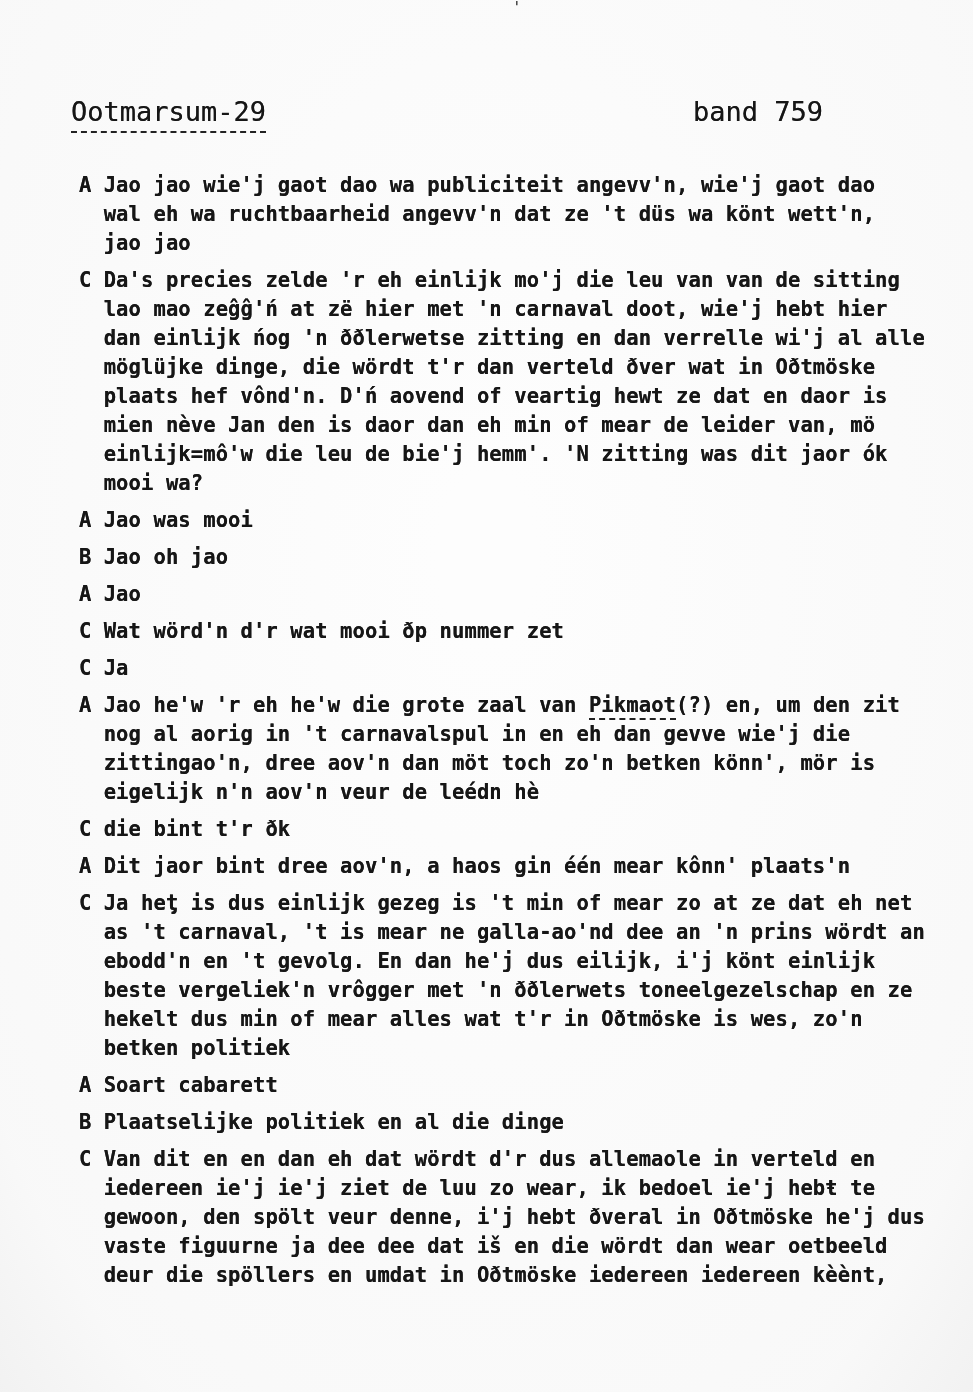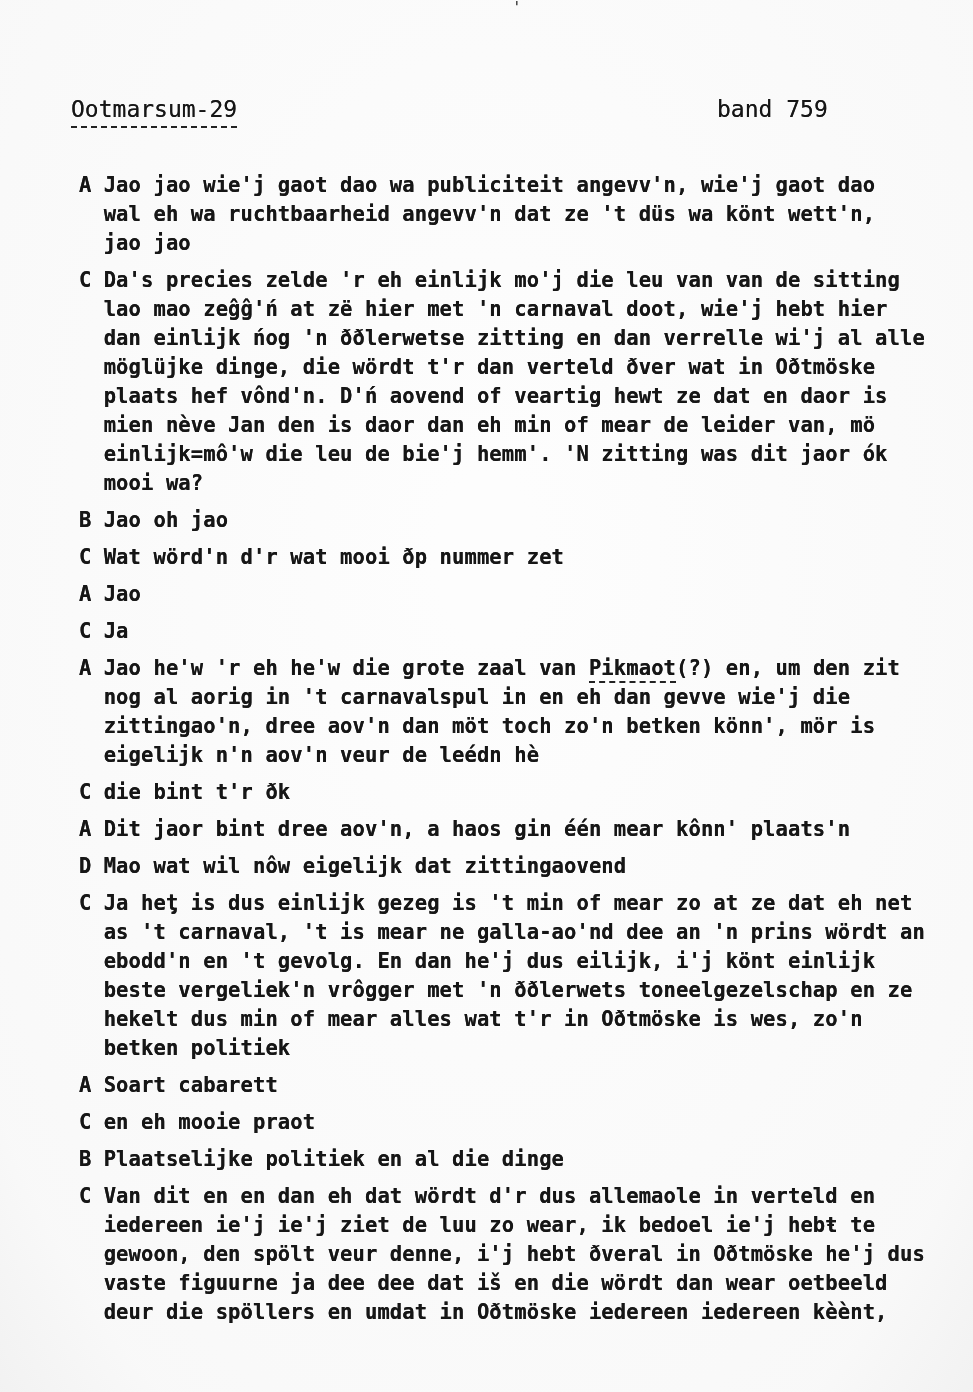--- a/index.html
+++ b/index.html
@@ -28,31 +28,31 @@
     top: -2px;
     font-size: 16px;
     color: #333;
   }
   .header-row {
     position: absolute;
     left: 71px;
     right: 70px;
     top: 96px;
     height: 34px;
-    font-size: 23px;
+    font-size: 27px;
   }
   .doc-title {
     display: inline-block;
     border-bottom: 2.5px dashed #222;
     padding-bottom: 4px;
     text-shadow: 0 0 0.6px rgba(10,10,10,0.75);
   }
   .band-label {
     position: absolute;
-    left: 646px;
+    left: 622px;
     top: 0;
     text-shadow: 0 0 0.6px rgba(10,10,10,0.75);
     text-align: right;
   }
   .transcript {
     position: absolute;
     left: 71px;
     top: 163px;
     width: 865px;
     font-size: 20.5px;
@@ -96,39 +96,38 @@
 wal eh wa ruchtbaarheid angevv'n dat ze 't düs wa könt wett'n,
 jao jao</span></div>
       <div class="turn"><span class="sp">C</span><span class="tx">Da's precies zelde 'r eh einlijk mo'j die leu van van de sitting
 lao mao zeĝĝ'ń at zë hier met 'n carnaval doot, wie'j hebt hier
 dan einlijk ńog 'n ððlerwetse zitting en dan verrelle wi'j al alle
 möglüjke dinge, die wördt t'r dan verteld ðver wat in Oðtmöske
 plaats hef vônd'n. D'ń aovend of veartig hewt ze dat en daor is
 mien nève Jan den is daor dan eh min of mear de leider van, mö
 einlijk=mô'w die leu de bie'j hemm'. 'N zitting was dit jaor ók
 mooi wa?</span></div>
+      <div class="turn"><span class="sp">A</span><span class="tx">Jao was mooi</span></div>
       <div class="turn"><span class="sp">B</span><span class="tx">Jao oh jao</span></div>
+      <div class="turn"><span class="sp">A</span><span class="tx">Jao</span></div>
       <div class="turn"><span class="sp">C</span><span class="tx">Wat wörd'n d'r wat mooi ðp nummer zet</span></div>
-      <div class="turn"><span class="sp">A</span><span class="tx">Jao</span></div>
       <div class="turn"><span class="sp">C</span><span class="tx">Ja</span></div>
       <div class="turn"><span class="sp">A</span><span class="tx"><span>Jao he'w 'r eh he'w die grote zaal van </span><span class="u">Pikmaot</span><span>(?) en, um den zit</span>
 nog al aorig in 't carnavalspul in en eh dan gevve wie'j die
 zittingao'n, dree aov'n dan möt toch zo'n betken könn', mör is
 eigelijk n'n aov'n veur de leédn hè</span></div>
       <div class="turn"><span class="sp">C</span><span class="tx">die bint t'r ðk</span></div>
       <div class="turn"><span class="sp">A</span><span class="tx">Dit jaor bint dree aov'n, a haos gin één mear kônn' plaats'n</span></div>
-      <div class="turn"><span class="sp">D</span><span class="tx">Mao wat wil nôw eigelijk dat zittingaovend</span></div>
       <div class="turn"><span class="sp">C</span><span class="tx">Ja heƫ is dus einlijk gezeg is 't min of mear zo at ze dat eh net
 as 't carnaval, 't is mear ne galla-ao'nd dee an 'n prins wördt an
 ebodd'n en 't gevolg. En dan he'j dus eilijk, i'j könt einlijk
 beste vergeliek'n vrôgger met 'n ððlerwets toneelgezelschap en ze
 hekelt dus min of mear alles wat t'r in Oðtmöske is wes, zo'n
 betken politiek</span></div>
       <div class="turn"><span class="sp">A</span><span class="tx">Soart cabarett</span></div>
-      <div class="turn"><span class="sp">C</span><span class="tx">en eh mooie praot</span></div>
       <div class="turn"><span class="sp">B</span><span class="tx">Plaatselijke politiek en al die dinge</span></div>
       <div class="turn"><span class="sp">C</span><span class="tx">Van dit en en dan eh dat wördt d'r dus allemaole in verteld en
 iedereen ie'j ie'j ziet de luu zo wear, ik bedoel ie'j hebŧ te
 gewoon, den spölt veur denne, i'j hebt ðveral in Oðtmöske he'j dus
 vaste figuurne ja dee dee dat iš en die wördt dan wear oetbeeld
 deur die spöllers en umdat in Oðtmöske iedereen iedereen kèènt,</span></div>
     </div>
 
 </div>
 

